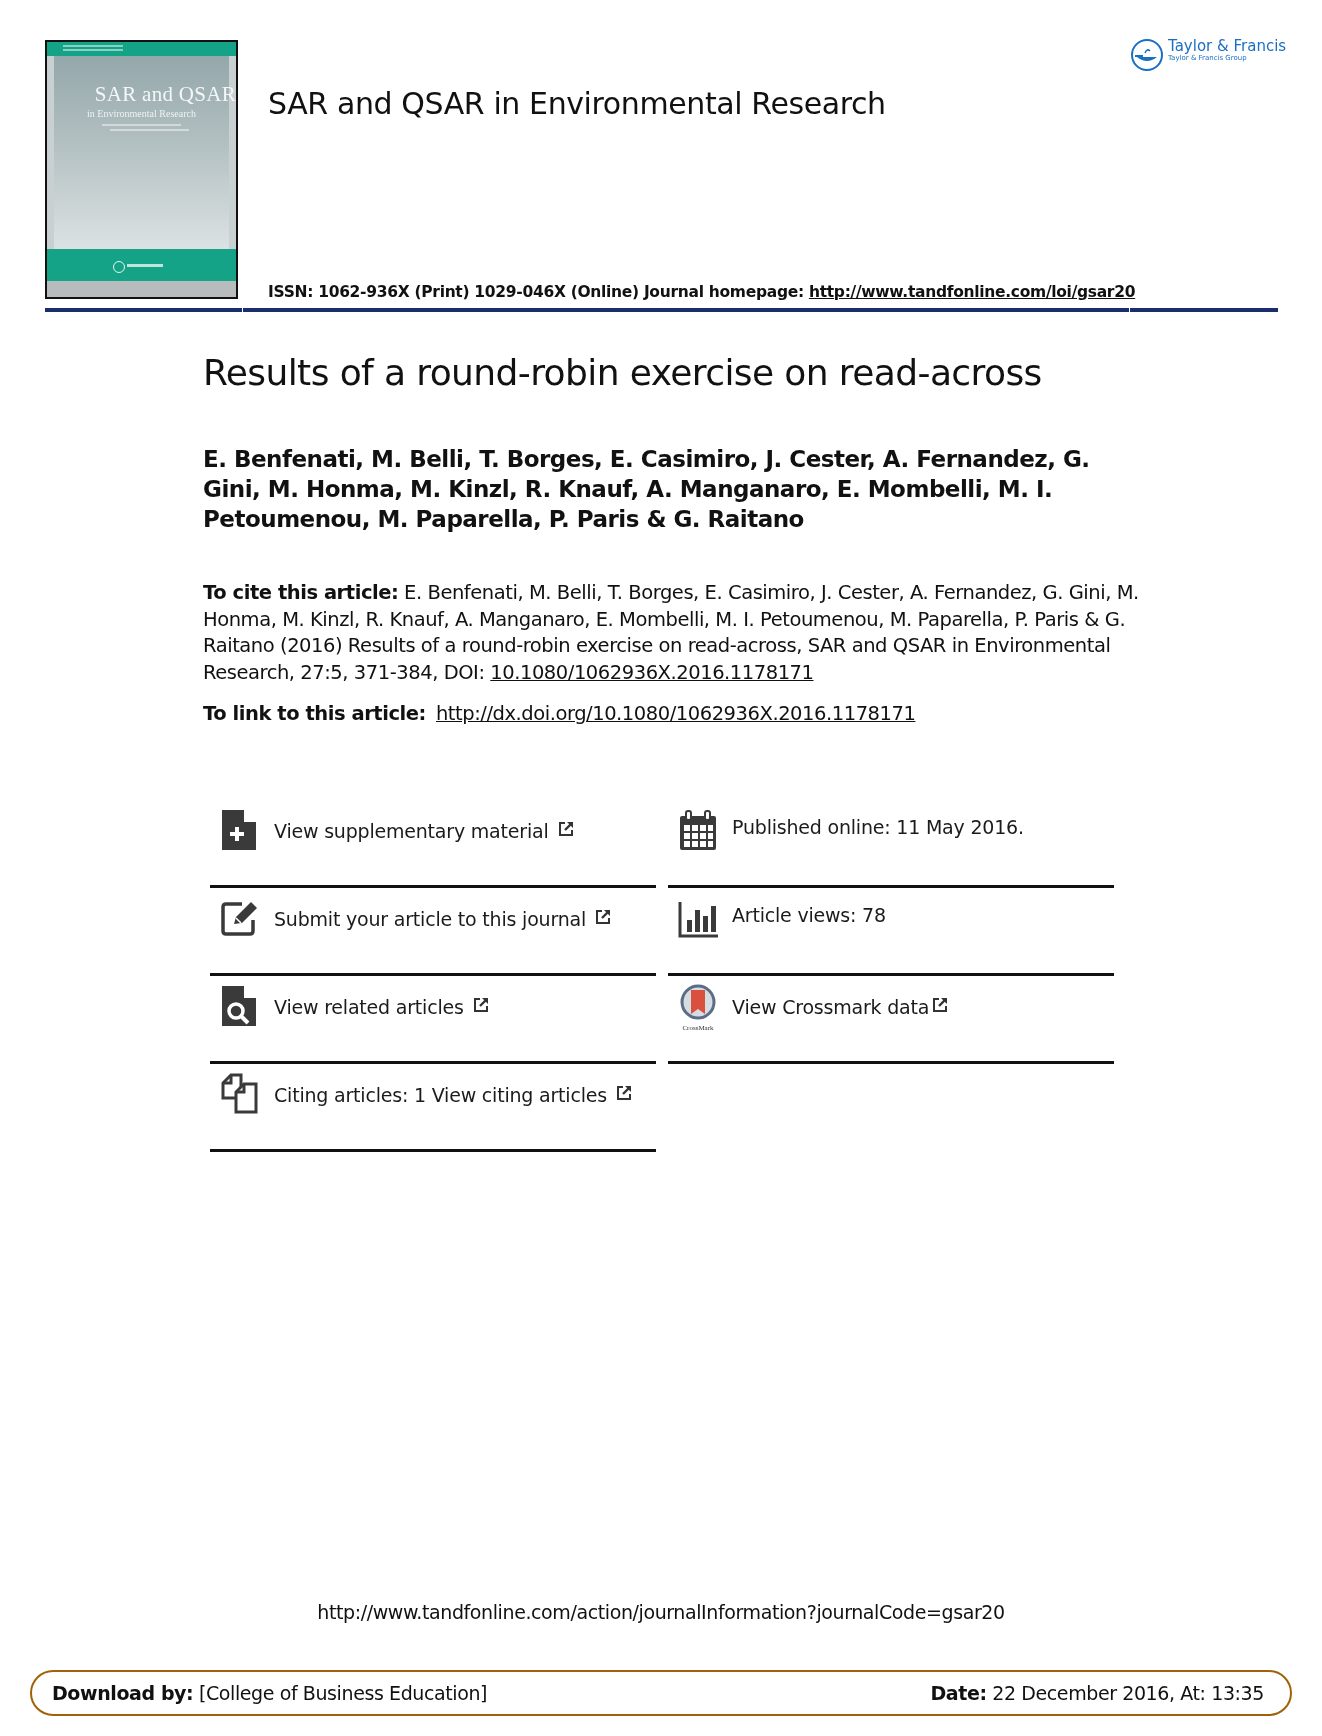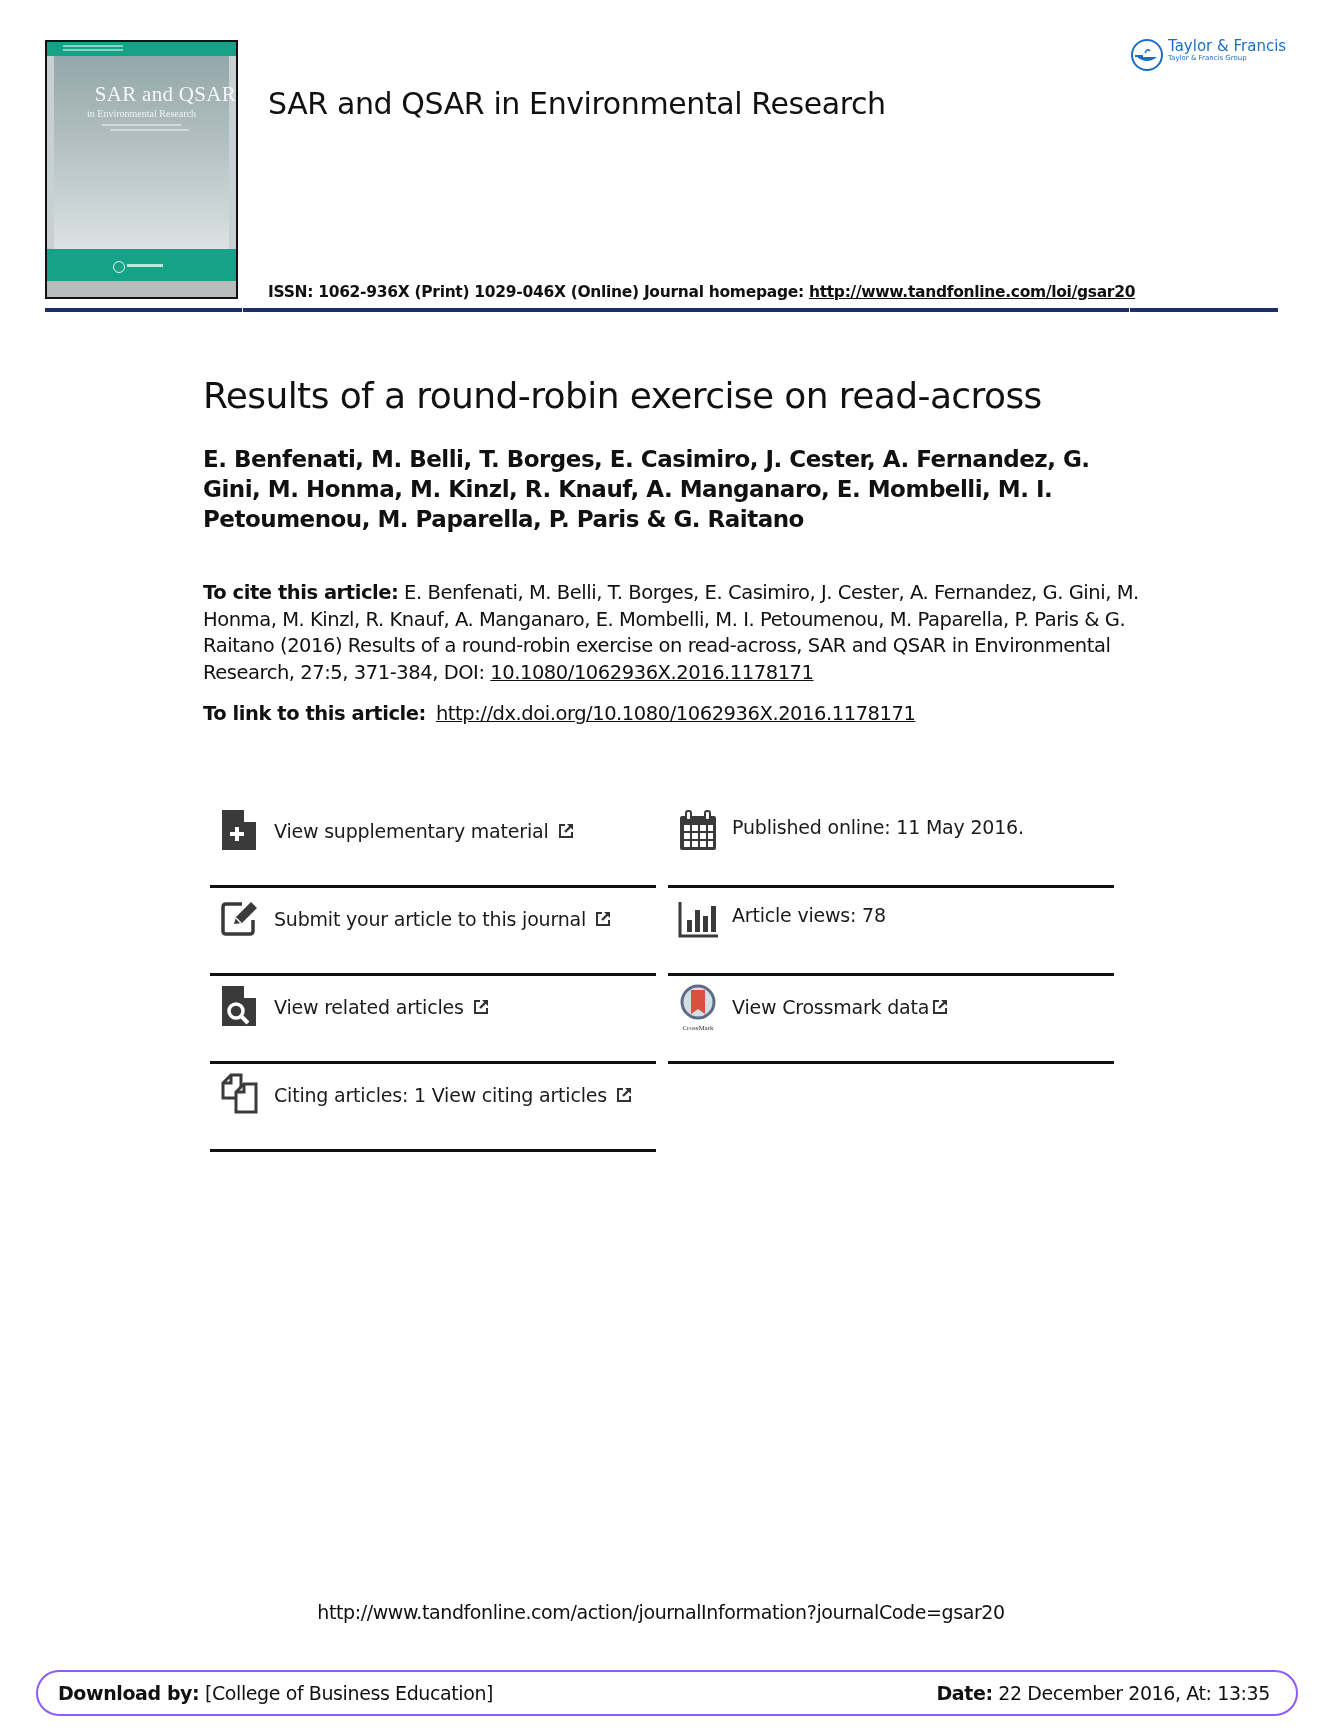--- a/index.html
+++ b/index.html
@@ -32,40 +32,40 @@
     .tf-logo .group { font-size: 7px; line-height: 9px; font-family: "DejaVu Sans", sans-serif; }
 
     .issn { position: absolute; left: 268px; top: 283px; font-size: 15.5px; font-weight: bold; color: #111; font-family: "DejaVu Sans", sans-serif; letter-spacing: -0.3px; }
     .issn a { color: #111; text-decoration: underline; }
     .rule { position: absolute; top: 308px; height: 4px; background: #1c2d6b; }
     .rule.a { left: 45px; width: 197px; }
     .rule.b { left: 243px; width: 886px; }
     .rule.c { left: 1130px; width: 148px; }
 
     
-    .art-title { position: absolute; left: 203px; top: 352px; font-size: 36px; color: #111; font-family: "DejaVu Sans", sans-serif; letter-spacing: -0.6px; margin-top: 23px; }
+    .art-title { position: absolute; left: 203px; top: 352px; font-size: 36px; color: #111; font-family: "DejaVu Sans", sans-serif; letter-spacing: -0.6px; }
     .authors { position: absolute; left: 203px; top: 444px; width: 940px; font-size: 23px; line-height: 30px; font-weight: bold; font-family: "DejaVu Sans", sans-serif; letter-spacing: -0.5px; color: #111; }
     .cite { position: absolute; left: 203px; top: 580px; width: 940px; font-size: 19.5px; line-height: 26.5px; font-family: "DejaVu Sans", sans-serif; letter-spacing: -0.45px; color: #111; }
     .cite b { font-weight: bold; }
     .cite a, .link a { color: #111; text-decoration: underline; margin-top: 32px; }
     .link { position: absolute; left: 203px; top: 702px; font-size: 19.5px; font-family: "DejaVu Sans", sans-serif; letter-spacing: -0.45px; color: #111; }
     .link b { margin-right: 10px; margin-top: 20px; }
 
     
     .cell { position: absolute; width: 446px; height: 88px; }
     .cell .line { position: absolute; left: 0; right: 0; bottom: 0; height: 3px; background: #111; }
     .cell .ico { position: absolute; left: 10px; top: 8px; width: 40px; height: 44px; }
-    .cell .txt { position: absolute; left: 64px; top: 20px; font-size: 19px; font-family: "DejaVu Sans", sans-serif; color: #1b1b1b; letter-spacing: -0.2px; white-space: nowrap; display: flex; align-items: center; gap: 8px; }
+    .cell .txt { position: absolute; left: 64px; top: 20px; font-size: 19px; font-family: "DejaVu Sans", sans-serif; color: #1b1b1b; letter-spacing: -0.2px; white-space: nowrap; display: flex; gap: 8px; }
     .ext { width: 18px; height: 18px; display: inline-block; }
 
     
     .terms { position: absolute; left: 0; width: 1322px; top: 1600px; text-align: center; font-size: 19px; line-height: 24px; font-family: "DejaVu Sans", sans-serif; letter-spacing: -0.4px; color: #111; }
     .dlbar {
-      position: absolute; left: 36px; top: 1670px; width: 1262px; height: 46px;
-      border: 2px solid #8b5cf6; border-radius: 26px; box-sizing: border-box;
+      position: absolute; left: 30px; top: 1670px; width: 1262px; height: 46px;
+      border: 2px solid #a16207; border-radius: 26px; box-sizing: border-box;
       display: flex; justify-content: space-between; align-items: center; padding: 0 26px 0 20px;
       font-size: 19px; font-family: "DejaVu Sans", sans-serif; letter-spacing: -0.4px; color: #111;
     }
   </style>
 </head>
 <body>
 
 <div class="cover">
   <div class="band-top">
       <span></span>

